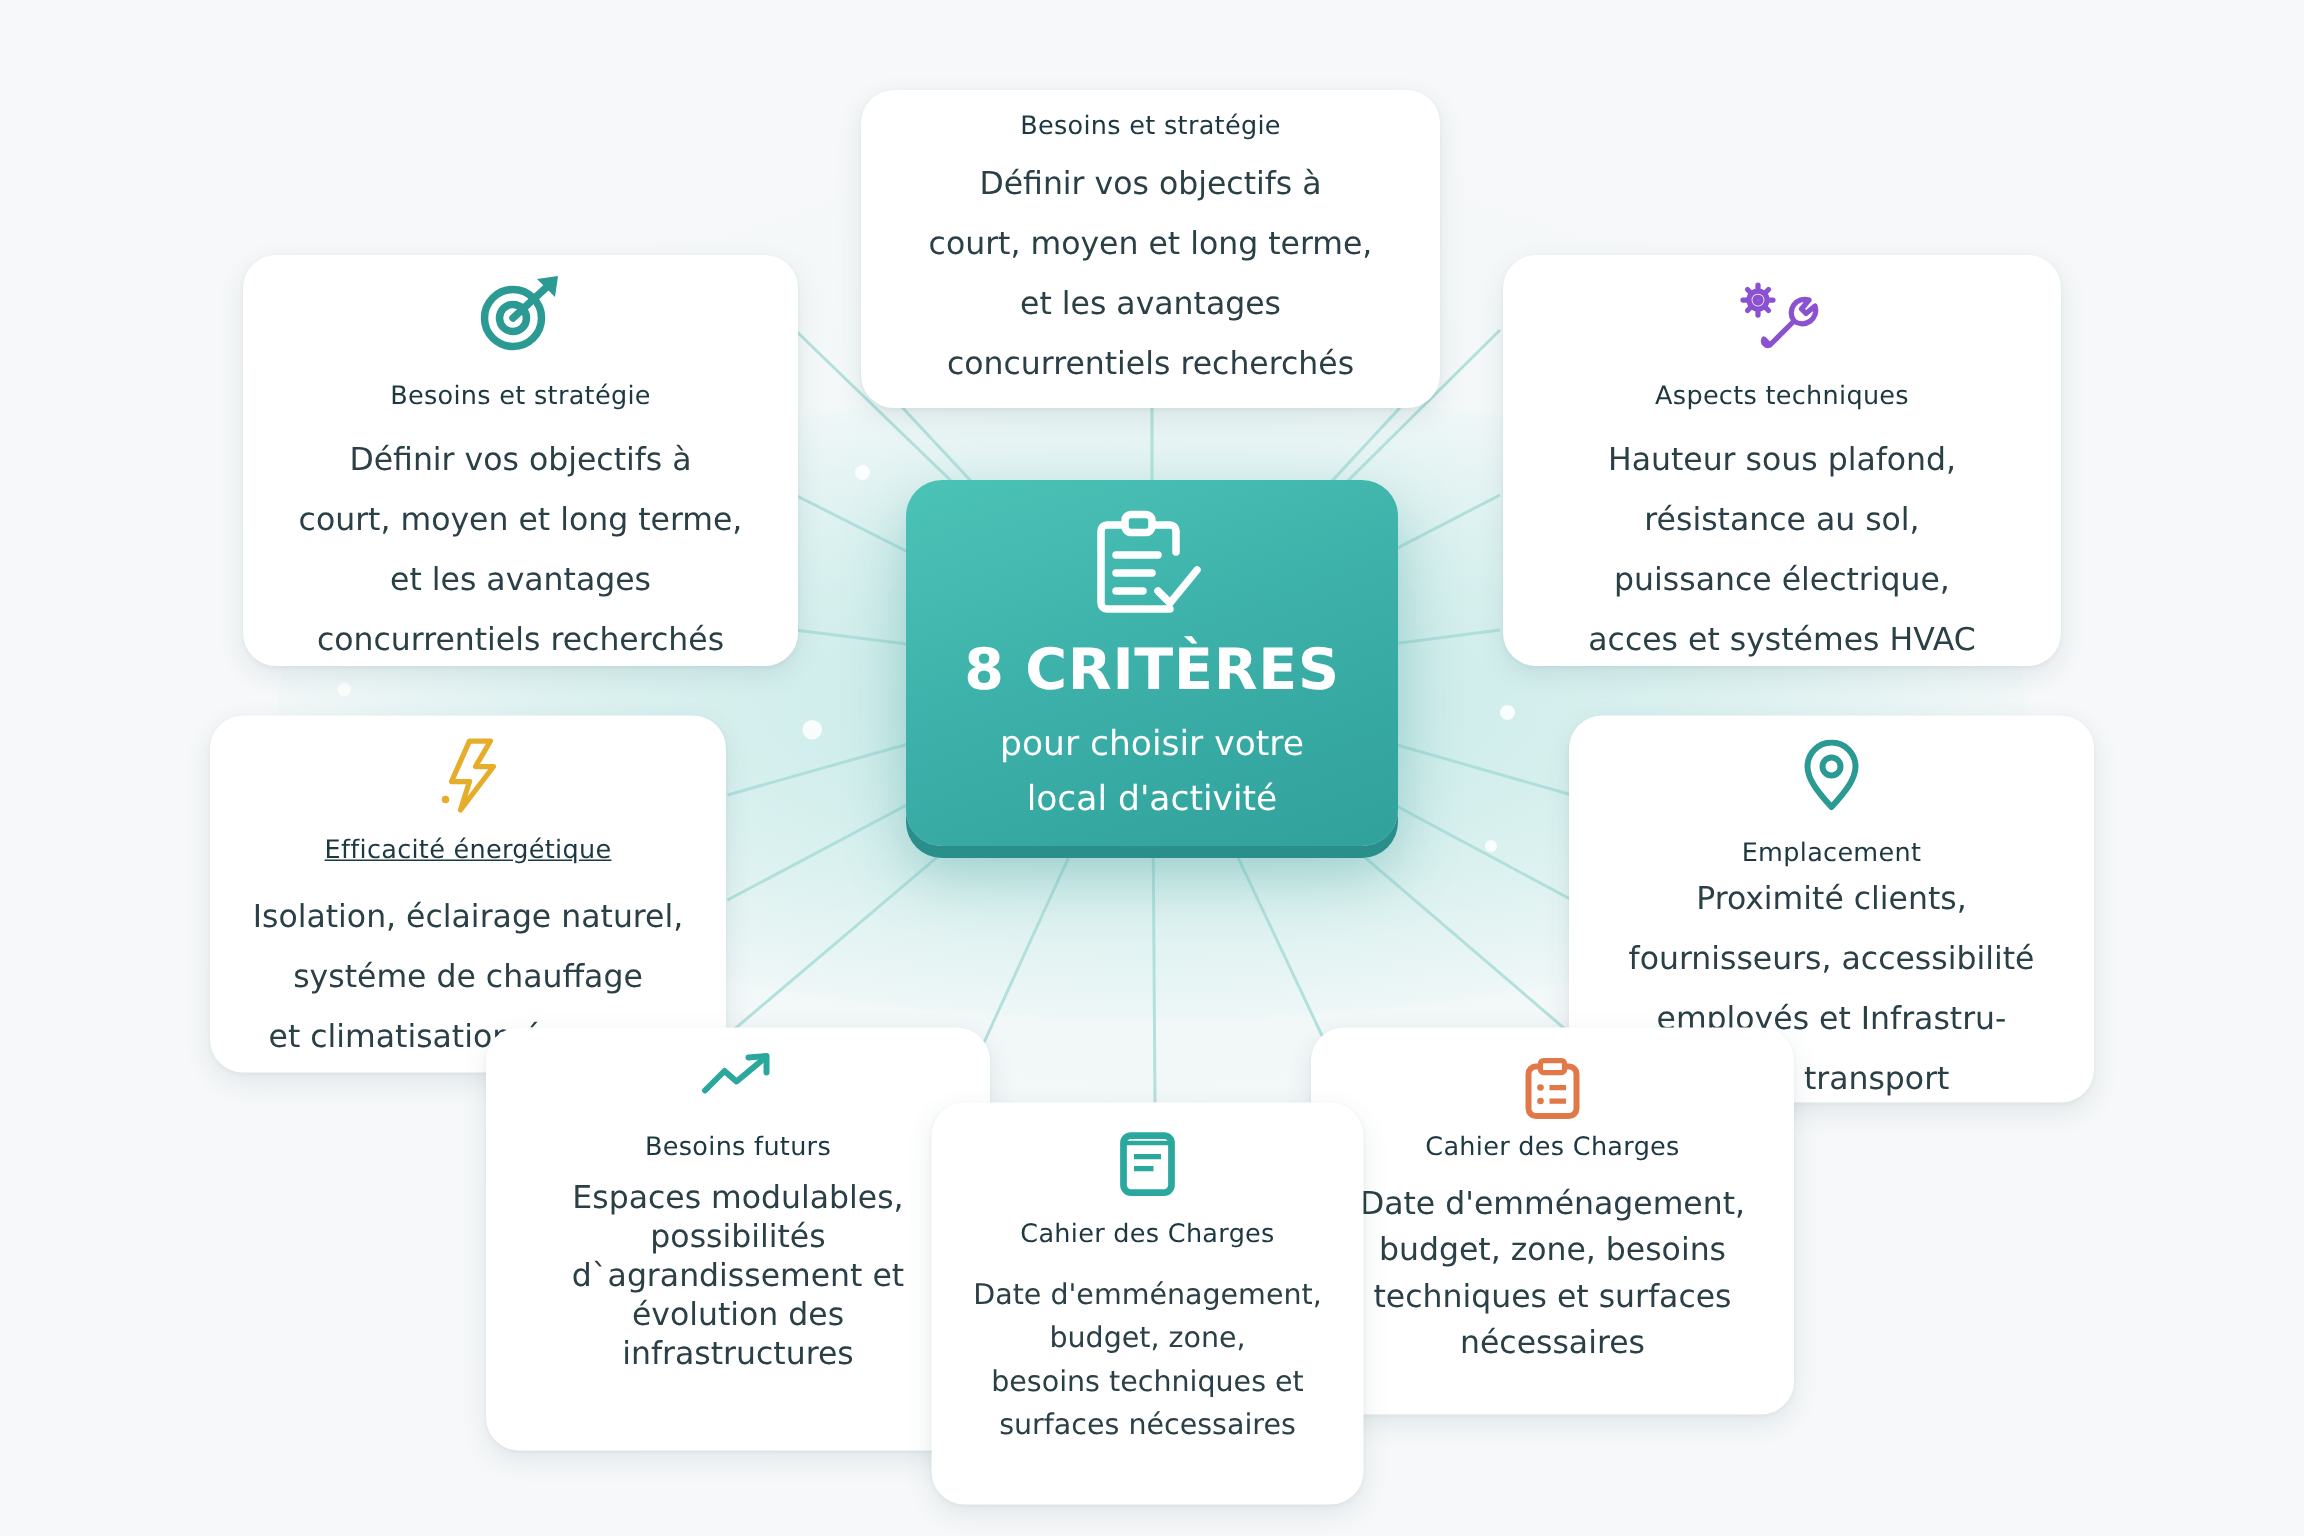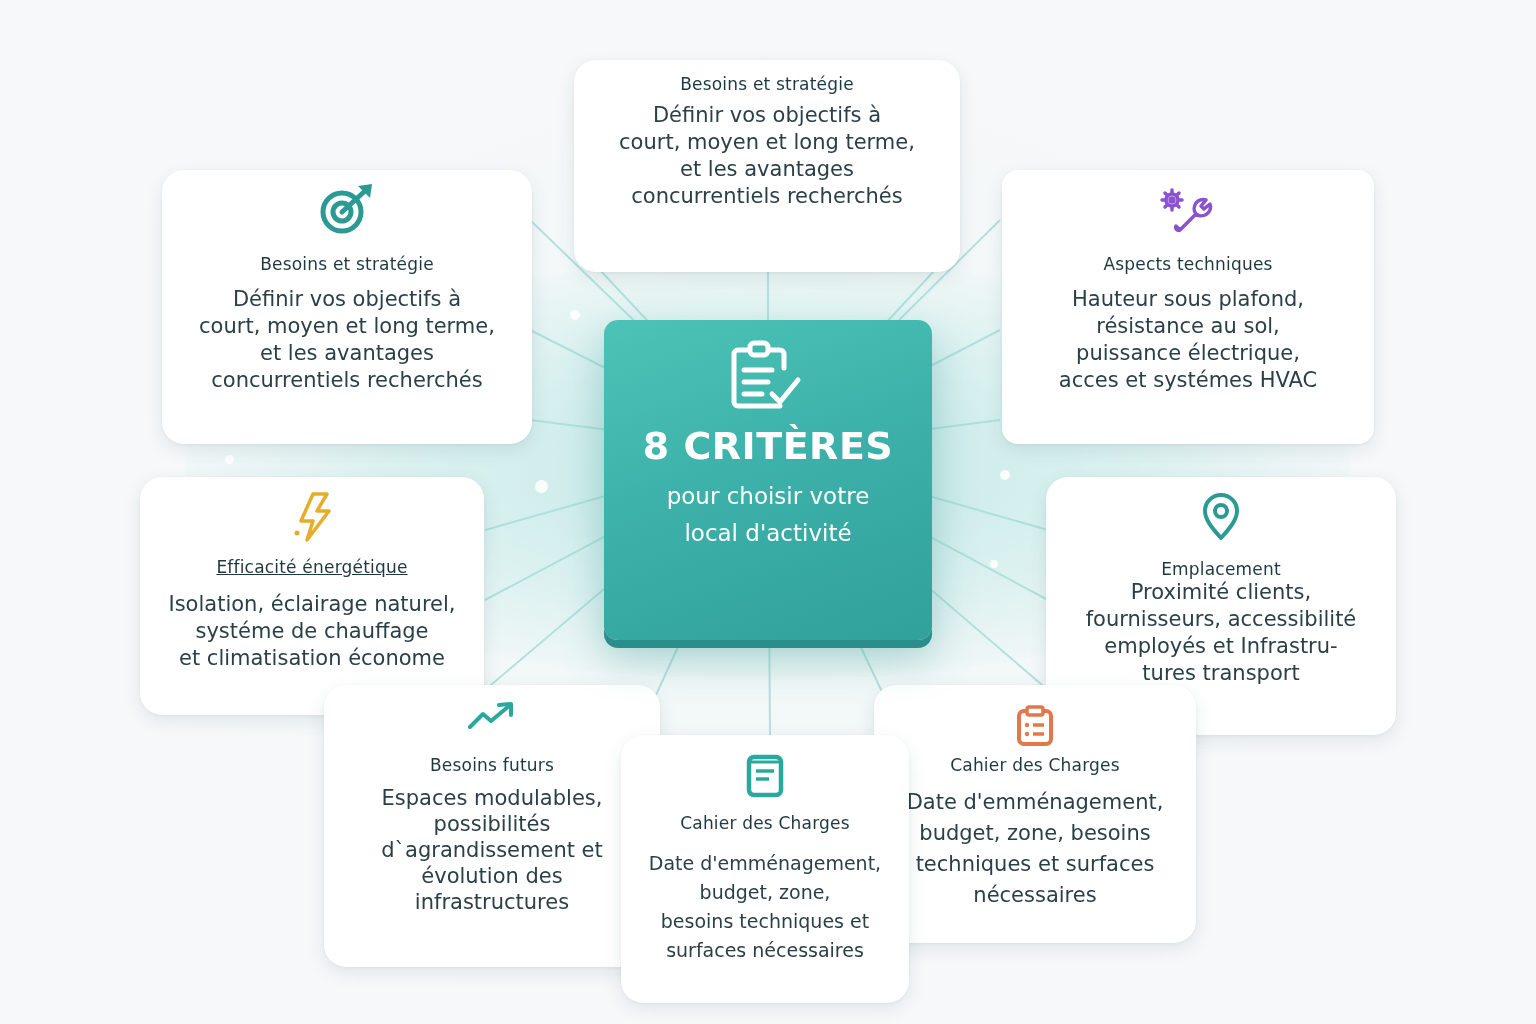--- a/index.html
+++ b/index.html
@@ -17,25 +17,25 @@
   .card {
     position:absolute; background:#fff; border-radius:22px;
     box-shadow: 0 6px 18px rgba(40,80,90,0.10), 0 1px 3px rgba(40,80,90,0.06);
     text-align:center; color:#1f3a42; box-sizing:border-box;
   }
   .card .icon { display:block; margin:0 auto; }
   .card h3 {
     margin:0; font-weight:normal; font-size:17px; color:#1e3841; letter-spacing:0.2px;
   }
   .card p {
-    margin:0; font-size:21px; line-height:27px; color:#2a3f46; white-space:pre-line;
+    margin:0; font-size:21px; line-height:40px; color:#2a3f46; white-space:pre-line;
   }
   .center {
-    position:absolute; left:604px; top:320px; width:328px; height:320px;
-    border-radius:14px;
+    position:absolute; left:604px; top:320px; width:328px; height:244px;
+    border-radius:24px;
     background: linear-gradient(160deg, #4cc3b7 0%, #3aaea7 55%, #31a19b 100%);
     box-shadow: 0 8px 0 #2a8f8a, 0 18px 40px rgba(40,140,135,0.35);
     text-align:center; color:#fff;
   }
   .center .title { font-size:38px; font-weight:bold; margin-top:8px; letter-spacing:0.5px; }
   .center .sub { font-size:23px; line-height:37px; margin-top:10px; white-space:pre-line; }
   .dot { position:absolute; border-radius:50%; background:rgba(255,255,255,0.85); }
 </style>
 </head>
 <body>
@@ -89,21 +89,21 @@
     </g>
     <polygon points="40,4 54,2 52,16" fill="#2a9a93"></polygon>
   </svg>
   <h3 style="margin-top:18px;">Besoins et stratégie</h3>
   <p style="margin-top:12px;">Définir vos objectifs à
 court, moyen et long terme,
 et les avantages
 concurrentiels recherchés</p>
 </div>
 
-<div class="card" style="left:1002px;top:170px;width:372px;height:274px;padding-top:16px;border-radius:16px;">
+<div class="card" style="left:1002px;top:170px;width:372px;height:274px;padding-top:16px;">
   <svg class="icon" width="60" height="50" viewBox="0 0 60 50">
     <g fill="none" stroke="#8a52d0" stroke-width="3.5" stroke-linecap="round" stroke-linejoin="round">
       <circle cx="14" cy="14" r="6"></circle>
       <circle cx="14" cy="14" r="2"></circle>
       <path d="M14 4 v3 M14 21 v3 M4 14 h3 M21 14 h3 M7 7 l2 2 M19 19 l2 2 M7 21 l2-2 M19 9 l2-2"></path>
       <path d="M22 44 l16-16 a9 9 0 0 1 10-14 l-5 6 l3 3 l6-5 a9 9 0 0 1 -14 10 l-16 16 a3 3 0 0 1 -4 -4 z"></path>
     </g>
   </svg>
   <h3 style="margin-top:18px;">Aspects techniques</h3>
   <p style="margin-top:12px;">Hauteur sous plafond,

